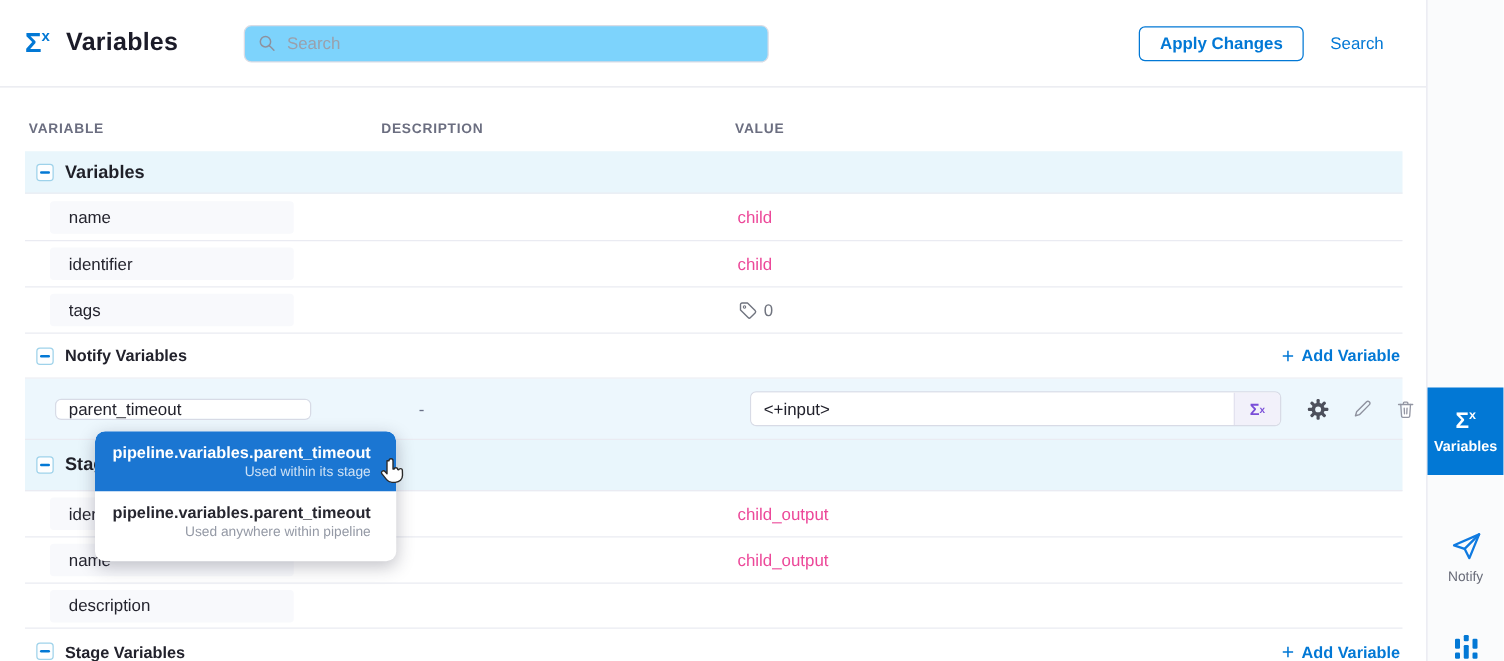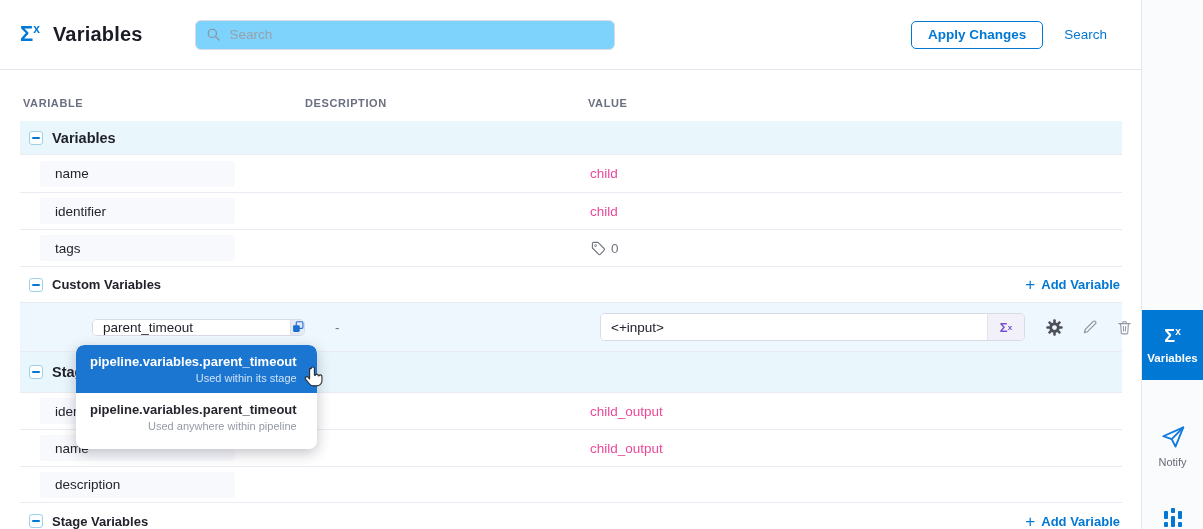--- a/index.html
+++ b/index.html
@@ -49,22 +49,22 @@
 
   .group-row{display:flex;align-items:center;padding-left:9px;gap:9px;}
   .group-row .grp-label{font-size:13px;font-weight:600;color:#22222c;}
   .add-link{margin-left:auto;display:flex;align-items:center;gap:6px;color:#0278d5;cursor:pointer;
             padding-right:2px;}
   .add-link .plus{font-size:17px;font-weight:500;line-height:1;}
   .add-link .add-label{font-size:13px;font-weight:600;}
 
   
   .parent-row{background:#edf7fd;display:grid;grid-template-columns:285px 280px 1fr;align-items:center;}
-  .name-group{margin-left:72px;height:17px;display:flex;border:1px solid #d8dbe6;border-radius:5px;
-              overflow:hidden;background:#fff;}
+  .name-group{margin-left:24px;height:17px;display:flex;border:1px solid #d8dbe6;border-radius:5px;
+              overflow:hidden;background:#fff;flex-direction:column;}
   .name-group input{width:203px;border:none;outline:none;padding:0 10px;font-size:13.5px;color:#22222c;
                     font-family:inherit;background:#fff;}
   .copy-btn{width:26px;background:#e6eaf4;display:flex;align-items:center;justify-content:center;
             color:#1b6fd0;cursor:pointer;border-left:1px solid #dcdfe9;}
   .desc-dash{padding-left:30px;color:#697086;font-size:13.5px;}
   .value-cell{display:flex;align-items:center;}
   .runtime-group{margin-left:15px;width:425px;height:28px;border:1px solid #d8dbe6;border-radius:5px;
                  background:#fff;display:flex;overflow:hidden;}
   .runtime-group input{flex:1;border:none;outline:none;padding:0 10px;font-size:13.5px;color:#22222c;
                        font-family:inherit;background:#fff;}
@@ -161,21 +161,21 @@
           <circle cx="7" cy="7" r="1.2" fill="none" stroke="#70747f" stroke-width="1.1"></circle>
         </svg>
         <span class="num">0</span>
       </div>
     </div>
 
     <div class="row group-row h36">
       <span class="collapse-icon">
           <span class="minus"></span>
         </span>
-      <span class="grp-label">Custom Variables</span>
+      <span class="grp-label">Notify Variables</span>
       <span class="add-link">
         <span class="plus">+</span>
         <span class="add-label">Add Variable</span>
       </span>
     </div>
 
     <div class="row parent-row h49">
       <div style="display:flex;align-items:center;">
         <div class="name-group">
           <input type="text" value="parent_timeout" style="">

